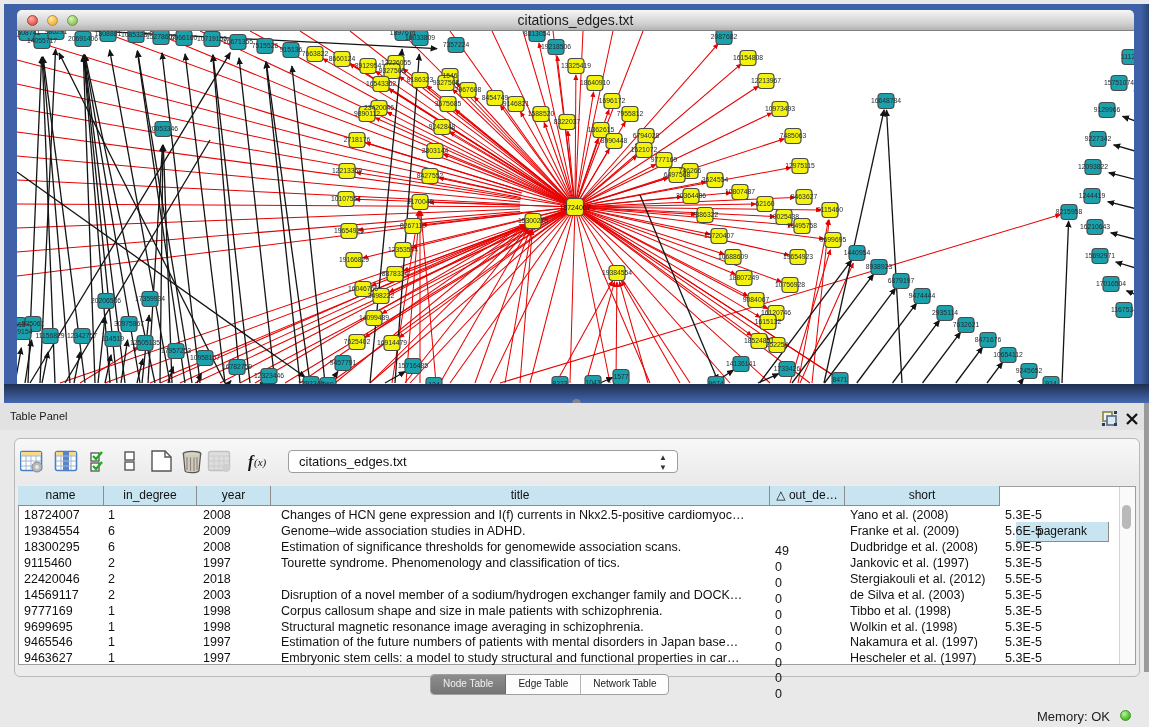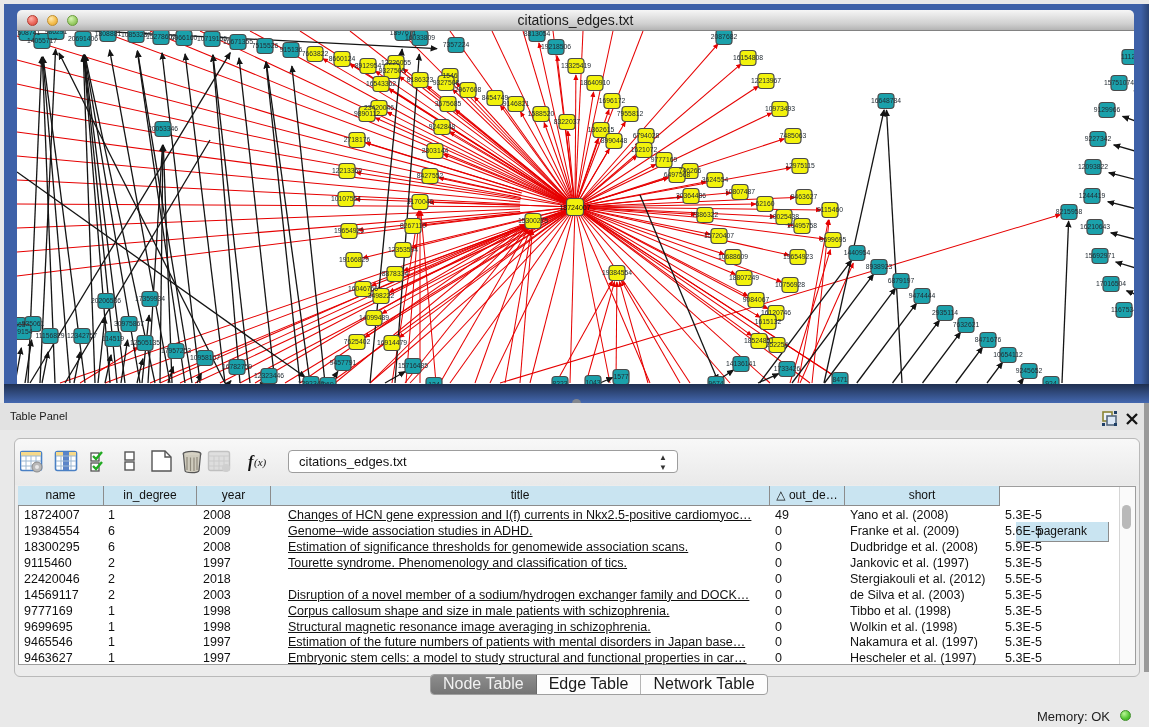--- a/index.html
+++ b/index.html
@@ -30,27 +30,27 @@
 #dropdown{left:288px;top:450px;width:390px;height:23px;background:#ffffff;border:1px solid #9d9d9d;
  border-radius:4px;box-sizing:border-box;font-size:13px;color:#111;line-height:21px;padding-left:10px;}
 #ddarrows{left:656px;top:450px;width:14px;height:23px;font-size:8px;color:#333;line-height:10px;text-align:center;padding-top:3px;box-sizing:border-box;}
 
 #tbl{left:18px;top:486px;width:1118px;height:179px;background:#ffffff;border:1px solid #9d9d9d;box-sizing:border-box;overflow:hidden;}
 .th{position:absolute;top:486px;height:20px;background:#c9e4f1;border-right:1px solid #8c8c8c;border-bottom:1px solid #8c8c8c;
  box-sizing:border-box;font-size:12px;color:#111;text-align:center;line-height:19px;}
 .trow{position:absolute;left:18px;width:1100px;height:15.6px;font-size:12.5px;color:#111;}
 .trow .c{position:absolute;top:0;height:15.6px;line-height:15.6px;white-space:nowrap;overflow:hidden;}
 .c1{left:6px;width:80px;} .c2{left:90px;width:88px;} .c3{left:185px;width:70px;}
-.c4{left:270px;width:492px;text-decoration:underline;} .c5{left:757px;width:70px;} .c6{left:832px;width:150px;}
+.c4{left:263px;width:492px;} .c5{left:757px;width:70px;margin-top:36px;} .c6{left:832px;width:150px;}
 .c7{left:987px;width:90px;}
 #vsb{left:1119px;top:487px;width:16px;height:177px;background:#fafafa;border-left:1px solid #d5d5d5;box-sizing:border-box;}
 #vsbthumb{left:1122px;top:505px;width:9px;height:24px;background:#b9b9b9;border-radius:5px;}
 
 #tabs{left:430px;top:674px;height:19px;display:flex;border:1px solid #9f9f9f;border-radius:4px;overflow:hidden;background:#fdfdfd;}
-.tab{height:19px;line-height:18px;font-size:16px;padding:0 12px;color:#1a1a1a;border-right:1px solid #b5b5b5;}
+.tab{height:19px;line-height:18px;font-size:10px;padding:0 12px;color:#1a1a1a;border-right:1px solid #b5b5b5;}
 .tabsel{background:linear-gradient(#8d8d8d,#757575);color:#f2f2f2;border-right:1px solid #6a6a6a;}
 #mem{right:39px;top:709px;font-size:13px;color:#222;}
 #memdot{right:18px;top:710px;width:11px;height:11px;border-radius:50%;
  background:radial-gradient(circle at 35% 30%,#b9f596,#52c433 60%,#3aa51e);border:1px solid #3f8f2a;box-sizing:border-box;}
 #dragdot{left:572px;top:399px;width:9px;height:5px;background:#8a8a8a;border-radius:5px 5px 0 0;opacity:0.9;}
 </style></head>
 <body>
 <div class="abs" id="desktop"></div>
 <div class="abs" id="desksh"></div>
 <div class="abs" id="botband"></div>

